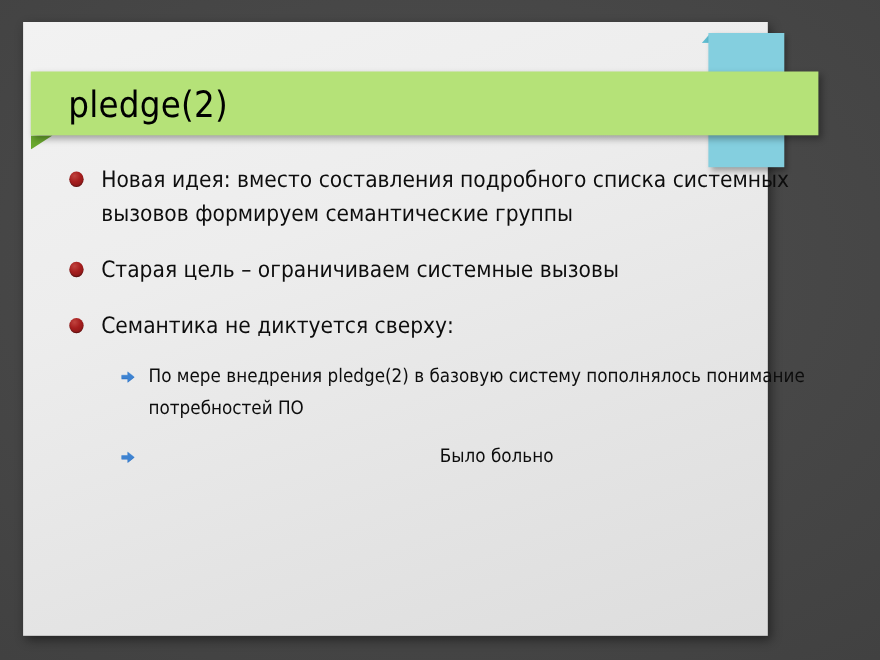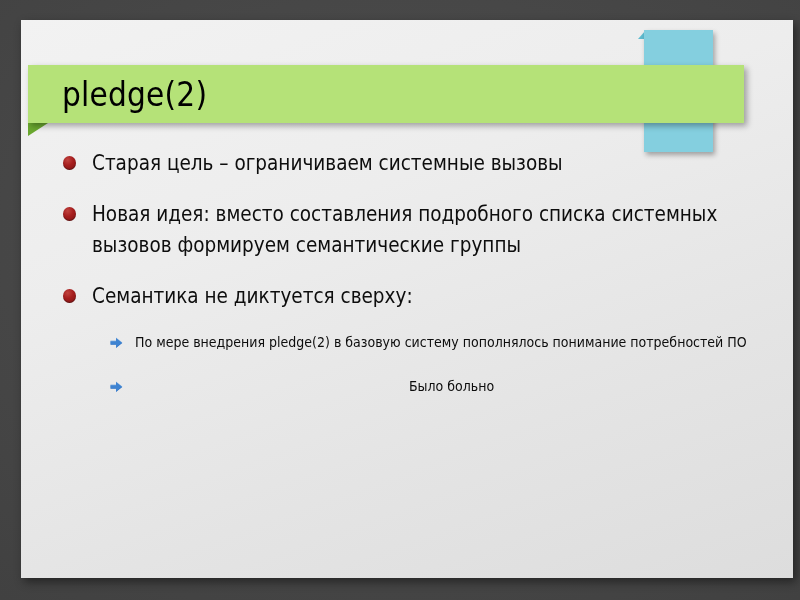--- a/index.html
+++ b/index.html
@@ -20,21 +20,21 @@
     height: 600px;
     background:
       radial-gradient(ellipse 1000px 700px at 50% 40%, #4e4e4e 0%, #434343 55%, #3a3a3a 100%);
   }
 
   
   .slide {
     position: absolute;
     left: 21px;
     top: 20px;
-    width: 772px;
+    width: 677px;
     height: 558px;
     background:
       linear-gradient(160deg, #f2f2f2 0%, #ededed 35%, #e4e4e4 70%, #dddddd 100%);
     box-shadow: 3px 4px 9px rgba(0,0,0,0.45);
   }
 
   
   .deco-blue-band {
     position: absolute;
     left: 623px;
@@ -137,21 +137,21 @@
   .sub-list {
     list-style: none;
     margin: 16px 0 0 0;
     padding: 0;
   }
 
   .bullet-l2 {
     position: relative;
     padding-left: 43px;
     margin-bottom: 15px;
-    font-size: 14px;
+    font-size: 17px;
     line-height: 29px;
     color: #0d0d0d;
     font-family: "DejaVu Sans Condensed", "Liberation Sans Narrow", "Liberation Sans", sans-serif;
   }
   .bullet-l2:last-child { margin-bottom: 0; text-align: center; }
 
   .marker-arrow {
     position: absolute;
     left: 18px;
     top: 9px;
@@ -175,26 +175,26 @@
 
     <div class="deco-green-band">
       <h1 class="slide-title">pledge(2)</h1>
     </div>
 
     <div class="slide-body">
       <ul class="bullet-list">
 
         <li class="bullet-l1">
           <span class="marker-dot"></span>
-          <span class="bullet-text">Старая цель – ограничиваем системные вызовы</span>
+          <span class="bullet-text">Новая идея: вместо составления подробного списка системных вызовов формируем семантические группы</span>
         </li>
 
         <li class="bullet-l1">
           <span class="marker-dot"></span>
-          <span class="bullet-text">Новая идея: вместо составления подробного списка системных вызовов формируем семантические группы</span>
+          <span class="bullet-text">Старая цель – ограничиваем системные вызовы</span>
         </li>
 
         <li class="bullet-l1">
           <span class="marker-dot"></span>
           <span class="bullet-text">Семантика не диктуется сверху:</span>
 
           <ul class="sub-list">
             <li class="bullet-l2">
               <span class="marker-arrow">
                 <svg width="13" height="12" viewBox="0 0 13 12" xmlns="http://www.w3.org/2000/svg">

